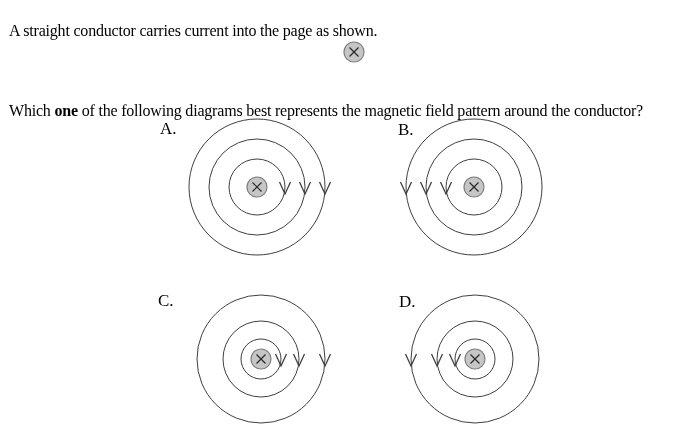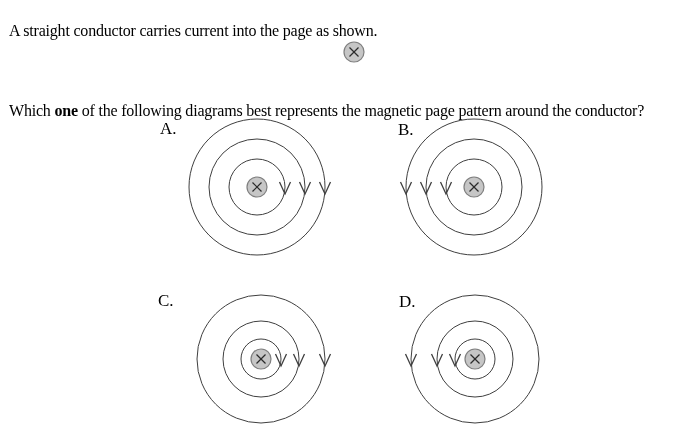--- a/index.html
+++ b/index.html
@@ -45,21 +45,21 @@
 <div class="page">
 
   <p class="qline" id="intro-line"><span>A straight conductor carries current into the page as shown.</span></p>
 
   <div id="top-symbol"><svg width="22" height="22" viewBox="0 0 22 22">
         <circle cx="11" cy="11" r="10" fill="#c6c6c6" stroke="#7f7f7f" stroke-width="1.2"></circle>
         <line x1="6.5" y1="6.5" x2="15.5" y2="15.5" stroke="#2b2b2b" stroke-width="1.2"></line>
         <line x1="15.5" y1="6.5" x2="6.5" y2="15.5" stroke="#2b2b2b" stroke-width="1.2"></line>
       </svg></div>
 
-  <p class="qline" id="prompt-line"><span>Which </span><b>one</b><span> of the following diagrams best represents the magnetic page pattern around the conductor?</span></p>
+  <p class="qline" id="prompt-line"><span>Which </span><b>one</b><span> of the following diagrams best represents the magnetic field pattern around the conductor?</span></p>
 
   <div id="options">
       <div class="opt-label" style="left: 160px; top: 119px;">A.</div>
       <svg width="160" height="160" viewBox="0 0 160 160" class="opt-svg" style="left: 177px; top: 107px;">
         <circle cx="80" cy="80" r="28" fill="none" stroke="#3f3f3f" stroke-width="1"></circle>
         <circle cx="80" cy="80" r="48" fill="none" stroke="#3f3f3f" stroke-width="1"></circle>
         <circle cx="80" cy="80" r="68" fill="none" stroke="#3f3f3f" stroke-width="1"></circle>
         <polyline points="102.5,75 108,87 113.5,75" fill="none" stroke="#3f3f3f" stroke-width="1.3"></polyline>
         <polyline points="122.5,75 128,87 133.5,75" fill="none" stroke="#3f3f3f" stroke-width="1.3"></polyline>
         <polyline points="142.5,75 148,87 153.5,75" fill="none" stroke="#3f3f3f" stroke-width="1.3"></polyline>

